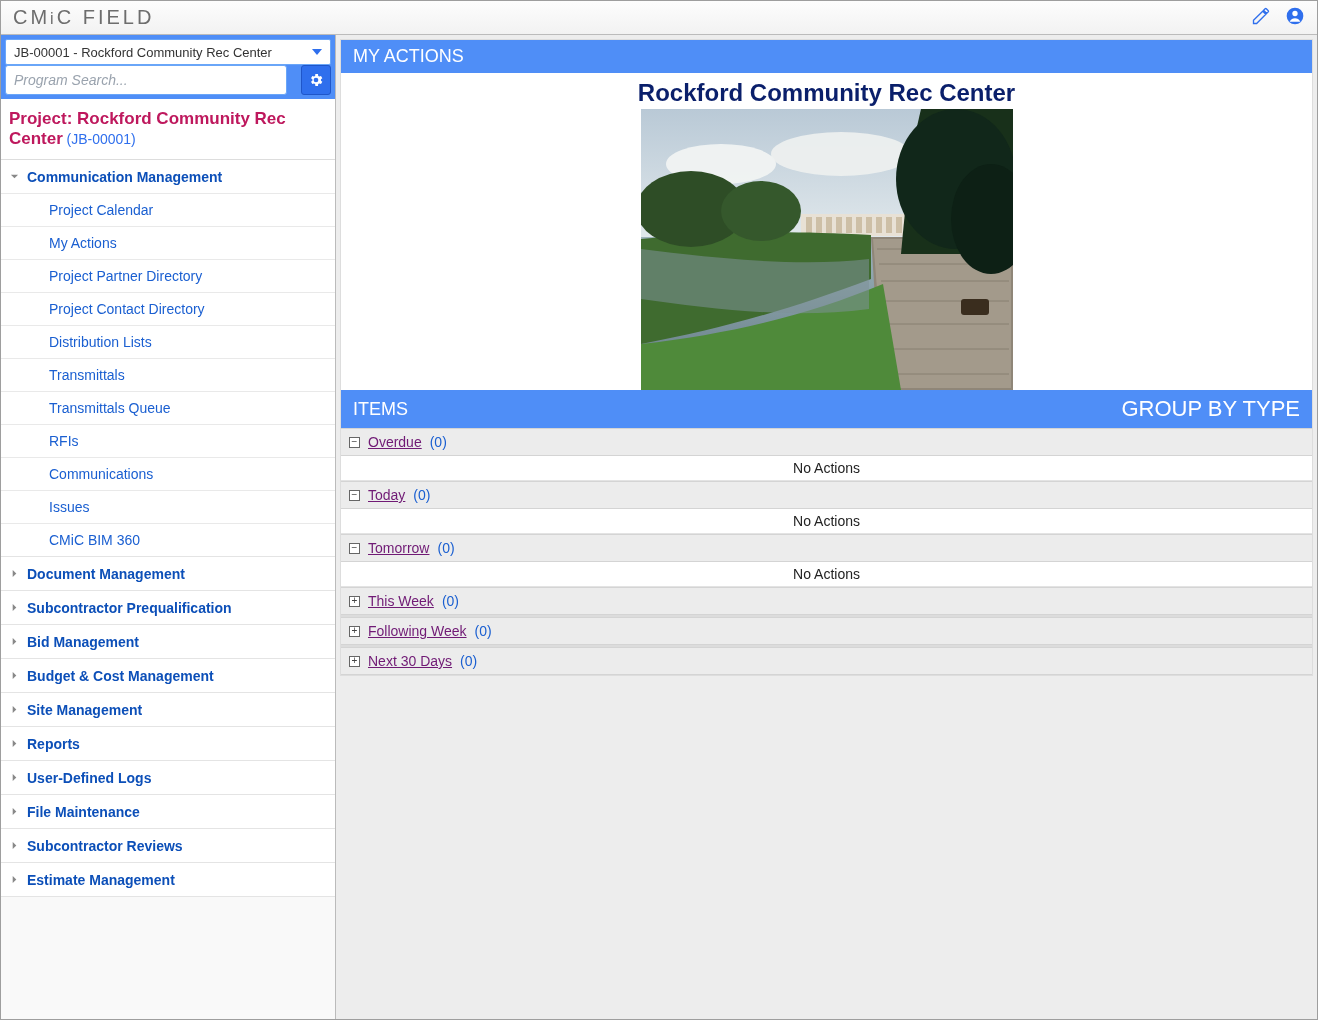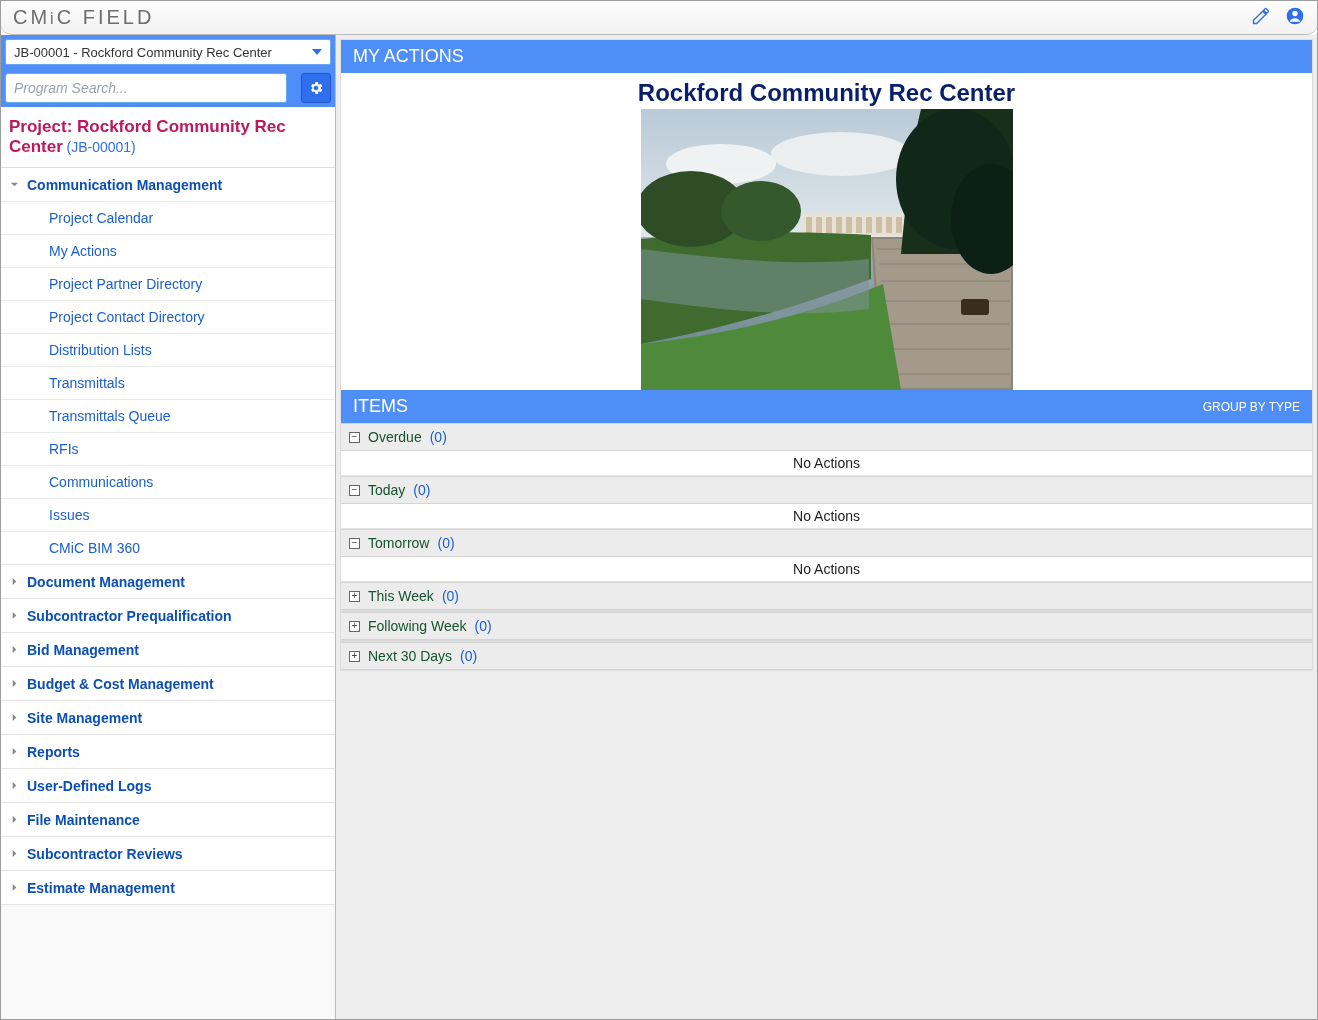--- a/index.html
+++ b/index.html
@@ -1,28 +1,28 @@
 <!DOCTYPE html>
 <html><head>
 <meta charset="utf-8">
 <style>
 * { box-sizing: border-box; margin: 0; padding: 0; }
 body { font-family: Arial, Helvetica, sans-serif; font-size: 13px; color: #333; background: #fff; width: 1318px; height: 1020px; overflow: hidden; border: 1px solid #9e9e9e; }
-.header { height: 34px; background: linear-gradient(#fdfdfd, #f2f2f2); border-bottom: 1px solid #bbb; display: flex; align-items: center; padding: 0 12px; border-radius: 10px; }
+.header { height: 34px; background: linear-gradient(#fdfdfd, #f2f2f2); border-bottom: 1px solid #bbb; display: flex; align-items: center; padding: 0 12px; }
 .logo { font-family: "Arial Narrow", Arial, sans-serif; letter-spacing: 3px; font-size: 20px; color: #6d6d6d; font-weight: 400; display: flex; align-items: baseline; }
 .logo .lc { text-transform: lowercase; font-size: 16px; }
 .header-actions { margin-left: auto; display: flex; gap: 14px; }
 .header-actions svg { width: 20px; height: 20px; fill: #2f6fed; cursor: pointer; }
 
 .app-body { display: flex; height: calc(100% - 34px); }
 .sidebar { width: 335px; border-right: 1px solid #bbb; background: #f9f9f9; display: flex; flex-direction: column; overflow-y: auto; }
 .selector-wrap { padding: 4px; background: #4f8ef7; }
 .project-select { position: relative; background: #fff; border: 1px solid #6aa6f8; border-radius: 2px; height: 26px; display: flex; align-items: center; padding: 0 8px; font-size: 13px; color: #333; cursor: pointer; }
 .project-select::after { content: ''; position: absolute; right: 8px; top: 50%; transform: translateY(-50%); border-left: 5px solid transparent; border-right: 5px solid transparent; border-top: 6px solid #2f6fed; }
-.search-row { margin-top: 8px; display: flex; gap: 14px; }
+.search-row { margin-top: 0; display: flex; gap: 14px; }
 .search-input { flex: 1; height: 30px; border: 1px solid #6aa6f8; border-radius: 3px; padding: 0 8px; font-size: 14px; color: #888; font-style: italic; background: #fff; }
 .search-input::placeholder { color: #9aa3ae; font-style: italic; }
 .gear-btn { width: 30px; height: 30px; background: #2f6fed; border: 1px solid #1f56c9; border-radius: 3px; display: flex; align-items: center; justify-content: center; cursor: pointer; }
 .gear-btn svg { width: 16px; height: 16px; fill: #fff; }
 
 .project-title-row { padding: 10px 8px; border-bottom: 1px solid #ddd; background: #fff; }
 .project-title-row .pname { color: #be185d; font-weight: 700; font-size: 17px; }
 .project-title-row .pcode { color: #2f6fed; font-size: 14px; }
 
 .tree { background: #fff; }
@@ -30,28 +30,28 @@
 .node-header { display: flex; align-items: center; height: 33px; padding: 0 8px; cursor: pointer; }
 .node-header .arrow { width: 10px; height: 10px; margin-right: 8px; display: inline-flex; align-items: center; justify-content: center; }
 .node-header .arrow svg { width: 9px; height: 9px; fill: #888; }
 .node-header .node-label { color: #0c4fb8; font-weight: 700; font-size: 14px; }
 .sub-item { display: flex; align-items: center; height: 33px; padding-left: 48px; border-top: 1px solid #e9e9e9; cursor: pointer; color: #1a5fd1; font-size: 14px; }
 
 .main { flex: 1; background: #ededed; padding: 4px; overflow: auto; }
 .panel { background: #fff; border: 1px solid #ddd; margin-bottom: 2px; }
 .panel-head { background: #4f8ef7; color: #fff; font-size: 18px; font-weight: 400; padding: 6px 12px; display: flex; align-items: center; }
 .panel-head .spacer { flex: 1; }
-.panel-head .right { font-size: 12px; }
+.panel-head .right { font-size: 22px; }
 .hero { text-align: center; }
 .hero-title { color: #0a1f6b; font-size: 24px; font-weight: 700; padding: 6px 0 2px; }
 .hero-img { display: block; margin: 0 auto 0; }
 
 .group-row { background: #ececec; border-top: 1px solid #d4d4d4; border-bottom: 1px solid #d4d4d4; padding: 5px 8px; display: flex; align-items: center; gap: 8px; font-size: 14px; }
 .group-row .exp { width: 11px; height: 11px; border: 1px solid #666; display: inline-flex; align-items: center; justify-content: center; font-size: 10px; line-height: 1; color: #444; background: #fff; cursor: pointer; }
-.group-row .glabel { color: #14532d; font-weight: 400; }
+.group-row .glabel { color: #701a75; font-weight: 400; text-decoration: underline; }
 .group-row .gcount { color: #1a5fd1; }
 .noactions { text-align: center; padding: 4px 0; font-size: 14px; color: #222; background: #fff; border-bottom: 1px solid #e3e3e3; }
 
 .thin-sep { height: 2px; background: #dcdcdc; }
 </style>
 </head>
 <body>
 
 <div class="header">
   <div class="logo">

